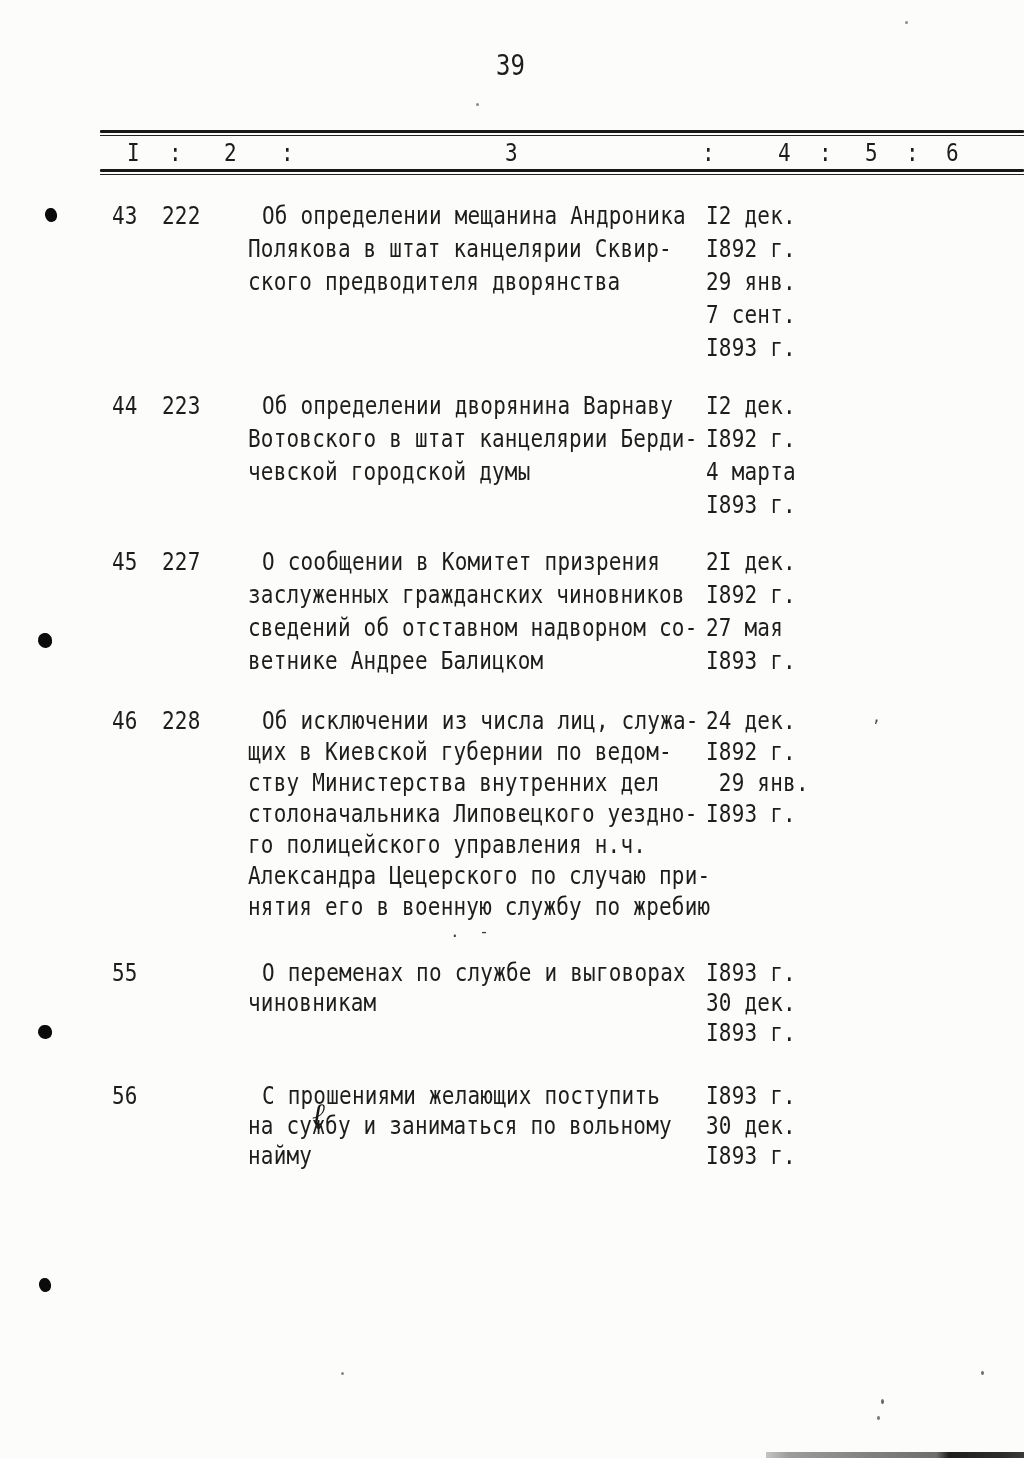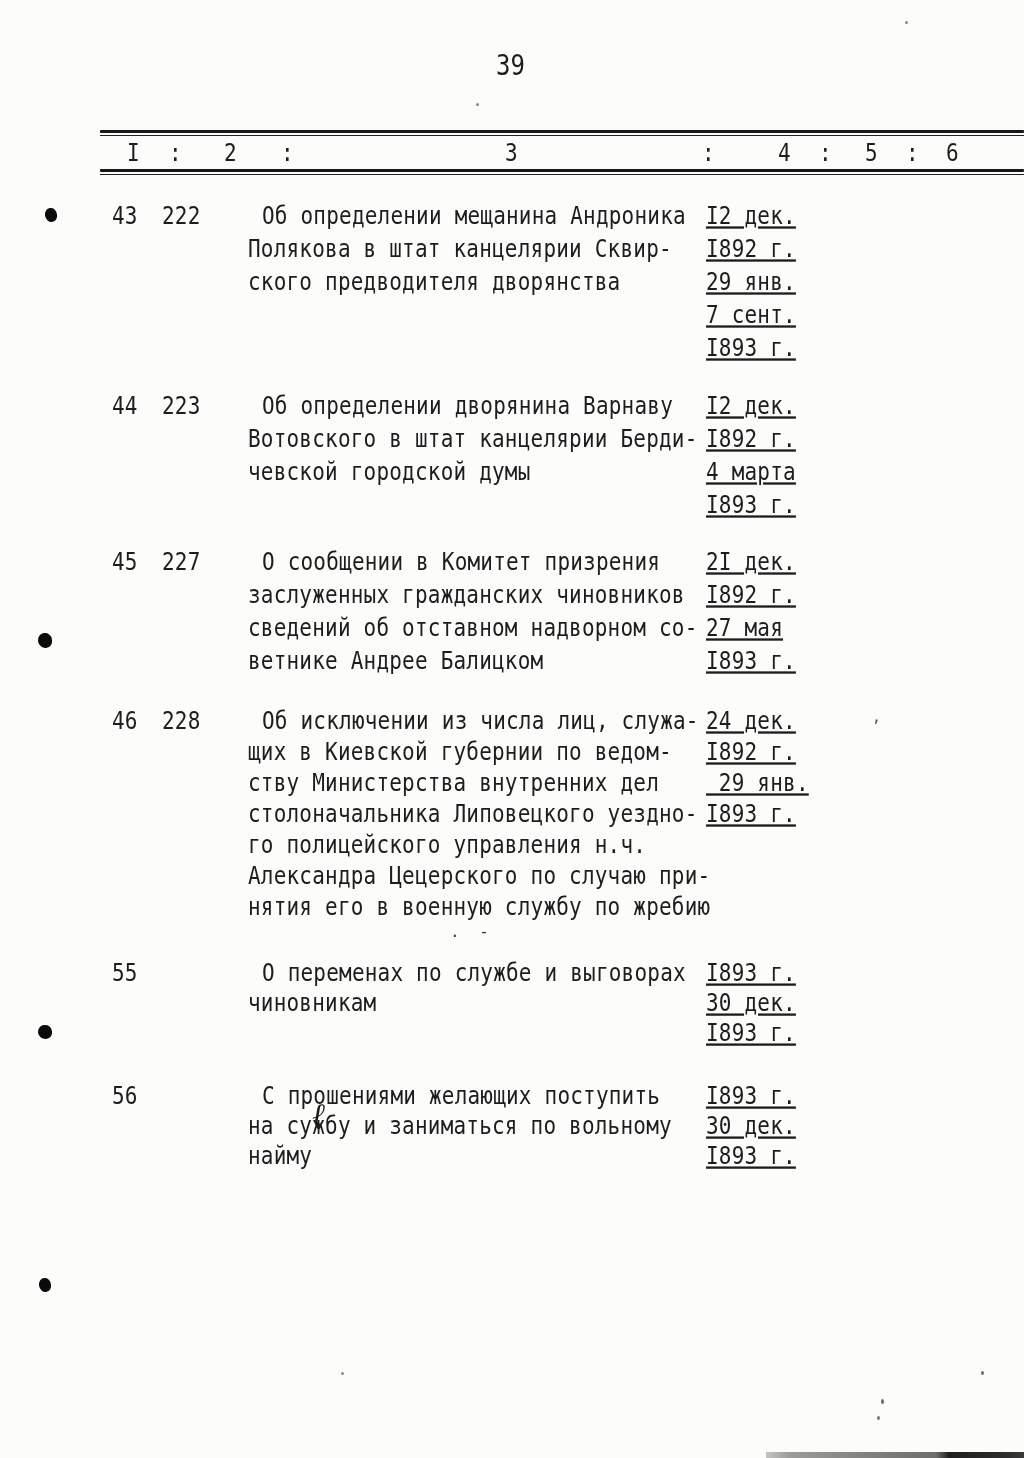--- a/index.html
+++ b/index.html
@@ -48,21 +48,21 @@
     font-size: 21px;
     transform: scaleY(1.16);
     transform-origin: 0 0;
   }
 
   .entry { position: absolute; left: 0; width: 100%; }
   .c  { position: absolute; top: 0; }
   .c1 { left: 112px; }
   .c2 { left: 162px; }
   .c3 { left: 248px; width: 452px; }
-  .c4 { left: 706px; width: 130px; text-decoration: underline; }
+  .c4 { left: 706px; width: 130px; }
 
   
   .dot {
     position: absolute;
     background: #0b0b0b;
     border-radius: 50% 50% 46% 54%;
     transform: rotate(-8deg);
   }
 
   .artifact-dash {

